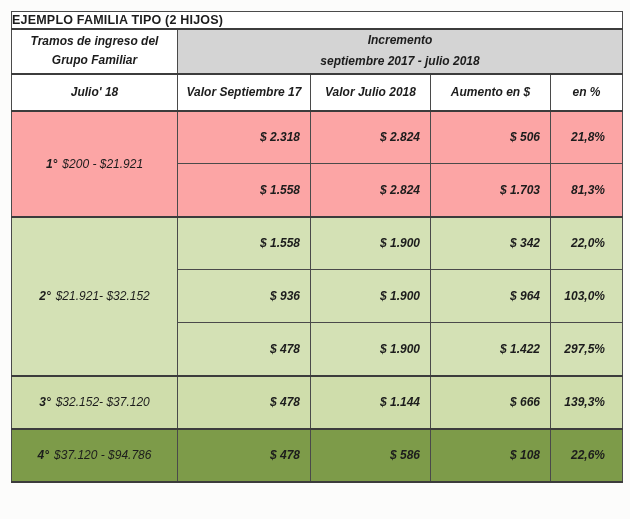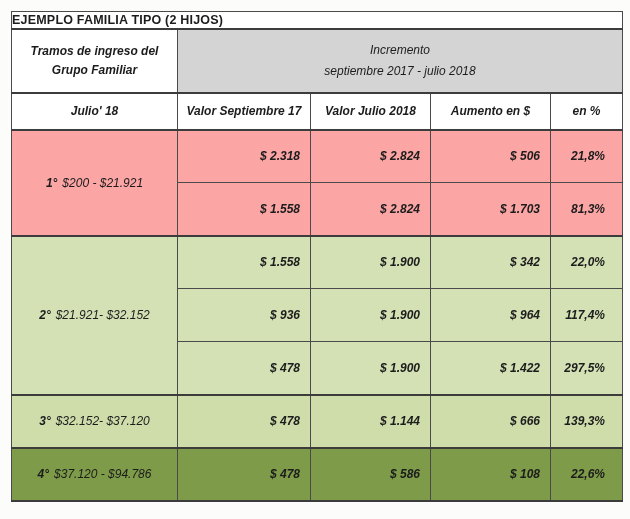--- a/index.html
+++ b/index.html
@@ -24,21 +24,21 @@
   }
   td {
     border: 1px solid #4a4a4a;
     font-size: 12px;
     overflow: hidden;
     white-space: nowrap;
   }
 
   
   tr.title-row td  { height: 17px; }
-  tr.hdr1-row td   { height: 64px; }
+  tr.hdr1-row td   { height: 45px; }
   tr.hdr2-row td   { height: 37px; }
   tr.data-row td   { height: 53px; }
 
   
   tr.sep td { border-top: 2px solid #3c3c3c; }
 
   
   td.title {
     background: #ffffff;
     font-weight: bold;
@@ -51,21 +51,21 @@
   td.hdr-left {
     background: #ffffff;
     font-weight: bold;
     font-style: italic;
     text-align: center;
     vertical-align: middle;
     line-height: 19px;
   }
   td.hdr-inc {
     background: #d4d4d4;
-    font-weight: normal;
+    font-weight: bold;
     font-style: italic;
     text-align: center;
     vertical-align: middle;
     line-height: 21px;
   }
   td.subhdr {
     background: #ffffff;
     font-weight: bold;
     font-style: italic;
     text-align: center;
@@ -156,21 +156,21 @@
       </td>
       <td class="val g2">$ 1.558</td>
       <td class="val g2">$ 1.900</td>
       <td class="val g2">$ 342</td>
       <td class="val pct g2">22,0%</td>
     </tr>
     <tr class="data-row">
       <td class="val g2">$ 936</td>
       <td class="val g2">$ 1.900</td>
       <td class="val g2">$ 964</td>
-      <td class="val pct g2">117,4%</td>
+      <td class="val pct g2">103,0%</td>
     </tr>
     <tr class="data-row">
       <td class="val g2">$ 478</td>
       <td class="val g2">$ 1.900</td>
       <td class="val g2">$ 1.422</td>
       <td class="val pct g2">297,5%</td>
     </tr>
 
     <tr class="data-row sep">
       <td class="glabel g3">

